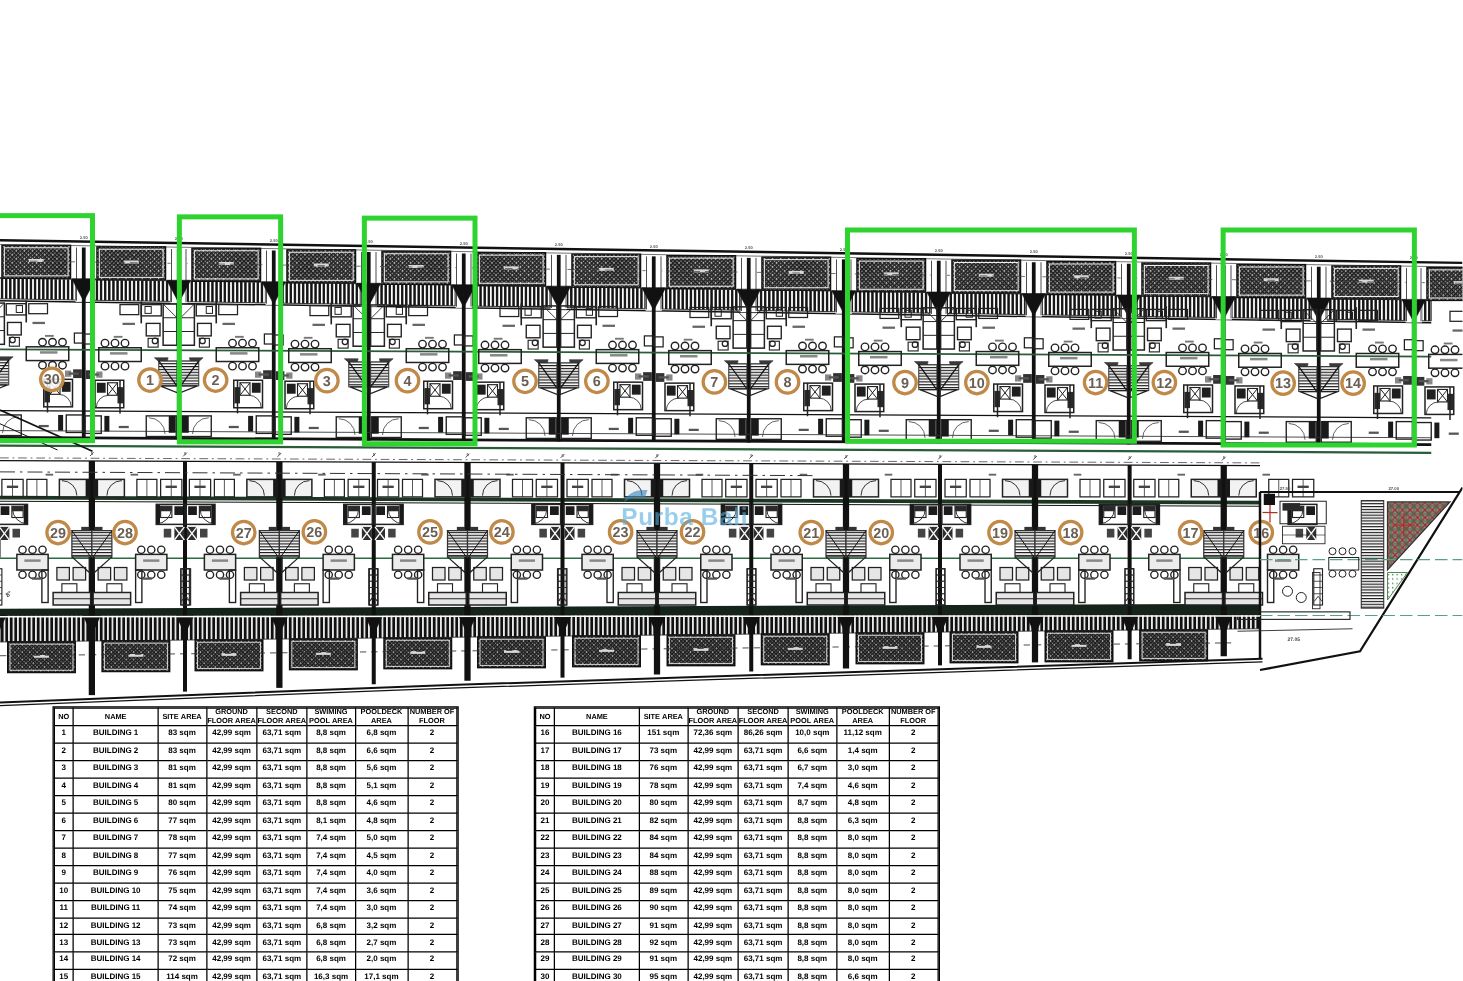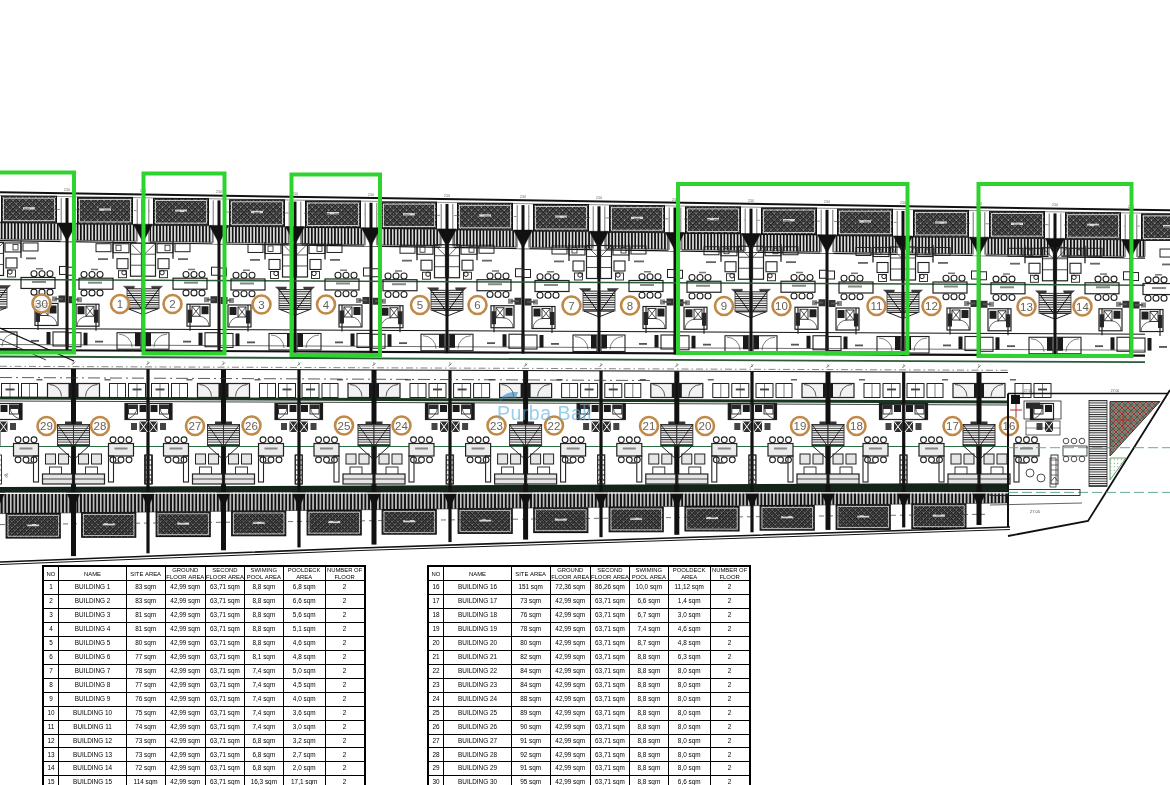--- a/index.html
+++ b/index.html
@@ -1,16 +1,16 @@
 <!DOCTYPE html>
 <html><head><meta charset="utf-8">
 <style>
 html,body{margin:0;padding:0;width:1170px;height:785px;overflow:hidden;background:#fff;
 font-family:"Liberation Sans",sans-serif;}
-#wrap{position:relative;width:1170px;height:785px;}
+#wrap{position:relative;width:1170px;height:785px;font-weight:bold;}
 svg{position:absolute;left:0;top:0;}
 table.t{position:absolute;border-collapse:collapse;table-layout:fixed;
 font-family:"Liberation Sans",sans-serif;font-size:6.4px;color:#000;outline:1px solid #000;}
 table.t td{border:1px solid #000;text-align:center;padding:0;height:12.93px;
 line-height:1.05;overflow:hidden;white-space:nowrap;}
 table.t tr.hd td{height:13px;font-size:5.9px;line-height:1.1;}
 </style></head>
 <body>
 <div id="wrap">
 <svg width="1170" height="785" viewBox="0 0 1170 785" font-family="Liberation Sans, sans-serif">

